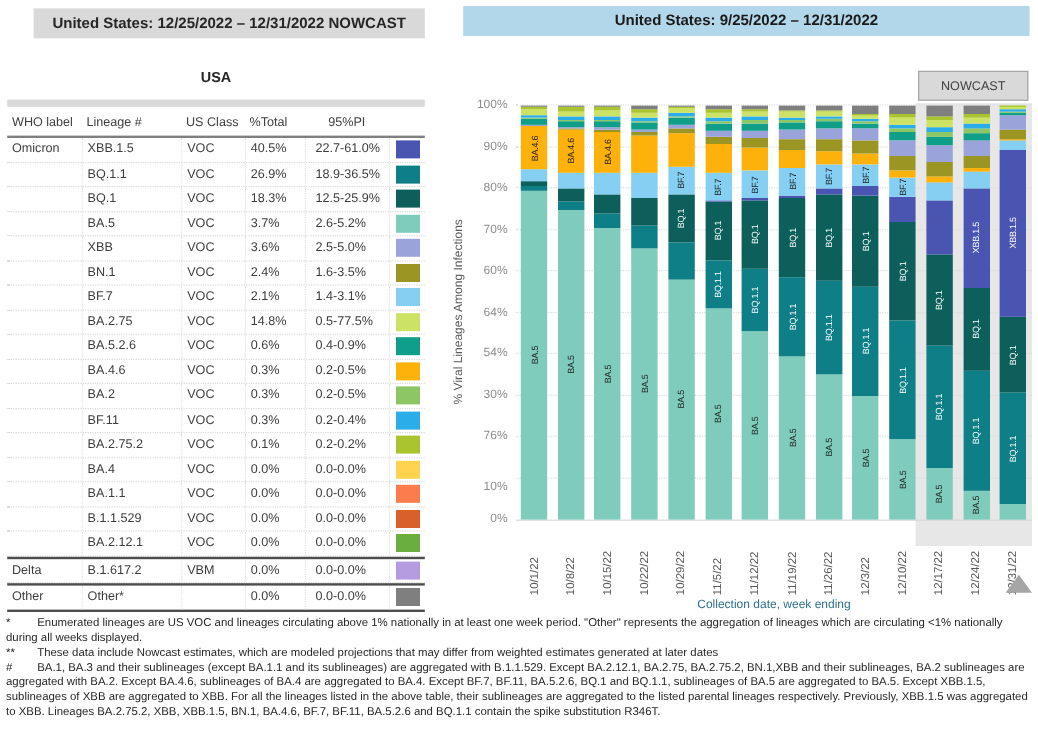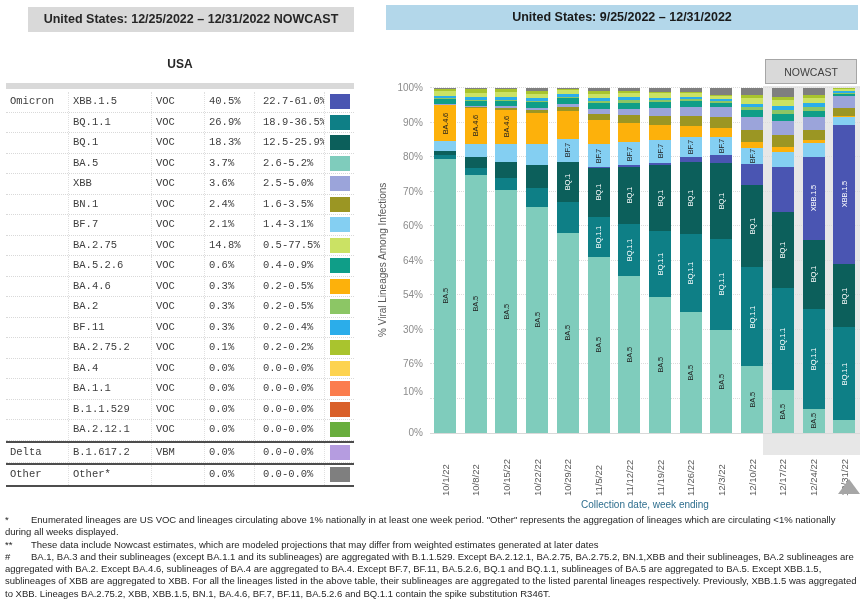--- a/index.html
+++ b/index.html
@@ -10,21 +10,21 @@
   #left-header{position:absolute;left:28px;top:7px;width:326px;height:25px;background:#d9d9d9;
     font-weight:bold;font-size:12.5px;color:#262626;text-align:center;line-height:25px;}
   #usa-title{position:absolute;left:0;top:57px;width:360px;text-align:center;
     font-weight:bold;font-size:12px;color:#262626;}
   #table-band{position:absolute;left:6px;top:83px;width:348px;height:6px;background:#d9d9d9;}
 
   #lineage-table{position:absolute;left:6px;top:92px;width:348px;font-size:10.5px;}
   .thead,.trow{display:grid;grid-template-columns:62px 83px 53px 50px 70px 30px;}
   .thead{height:21px;line-height:21px;border-bottom:2px solid #7f7f7f;color:#404040;}
   .thead .c{border-left:none;}
-  .trow{height:19.5px;line-height:19.5px;border-bottom:1px dotted #d9d9d9;font-family:Liberation Mono, monospace;}
+  .trow{height:19.5px;line-height:19.5px;border-bottom:1px dotted #d9d9d9;}
   .trow.break{border-top:2px solid #4d4d4d;}
   #rows .trow:last-child{border-bottom:2px solid #4d4d4d;}
   .c{padding-left:4px;overflow:hidden;white-space:nowrap;border-left:1px dotted #e0e0e0;}
   .c:first-child{border-left:none;}
   .c.pi-h{text-align:center;padding-left:0;}
   .c.sw{display:flex;align-items:center;justify-content:center;padding-left:0;}
   .c.sw span{width:20px;height:15px;display:block;}
 
   #footnotes{position:absolute;left:5px;top:514px;width:855px;font-size:9.5px;
     line-height:12.3px;color:#262626;}
@@ -68,20 +68,28 @@
 
 <div id="page">
 
   <div id="left-header">United States: 12/25/2022 – 12/31/2022 NOWCAST</div>
 
   <div id="usa-title">USA</div>
 
   <div id="table-band"></div>
 
   <div id="lineage-table">
+    <div class="thead">
+      <div class="c">WHO label</div>
+      <div class="c">Lineage #</div>
+      <div class="c">US Class</div>
+      <div class="c">%Total</div>
+      <div class="c pi-h">95%PI</div>
+      <div class="c"></div>
+    </div>
     <div id="rows">
         <div class="trow">
           <div class="c">Omicron</div>
           <div class="c">XBB.1.5</div>
           <div class="c">VOC</div>
           <div class="c">40.5%</div>
           <div class="c" style="padding-left:8px">22.7-61.0%</div>
           <div class="c sw">
             <span style="background:#4a55b2"></span>
           </div>
@@ -278,21 +286,21 @@
   <div id="right-header">United States: 9/25/2022 – 12/31/2022</div>
 
   <div id="nowcast-btn">NOWCAST</div>
 
   <div id="nowcast-panel"></div>
 
   <div id="ylabel">% Viral Lineages Among Infections</div>
 
   <div id="yticks">
       <div class="ytick" style="top: 339px;">0%</div>
-      <div class="ytick" style="top: 298px;">10%</div>
+      <div class="ytick" style="top: 312px;">10%</div>
       <div class="ytick" style="top: 270px;">76%</div>
       <div class="ytick" style="top: 235.5px;">30%</div>
       <div class="ytick" style="top: 201px;">54%</div>
       <div class="ytick" style="top: 166.5px;">64%</div>
       <div class="ytick" style="top: 132px;">60%</div>
       <div class="ytick" style="top: 97.5px;">70%</div>
       <div class="ytick" style="top: 63px;">80%</div>
       <div class="ytick" style="top: 28.5px;">90%</div>
       <div class="ytick" style="top: -6px;">100%</div>
     </div>

